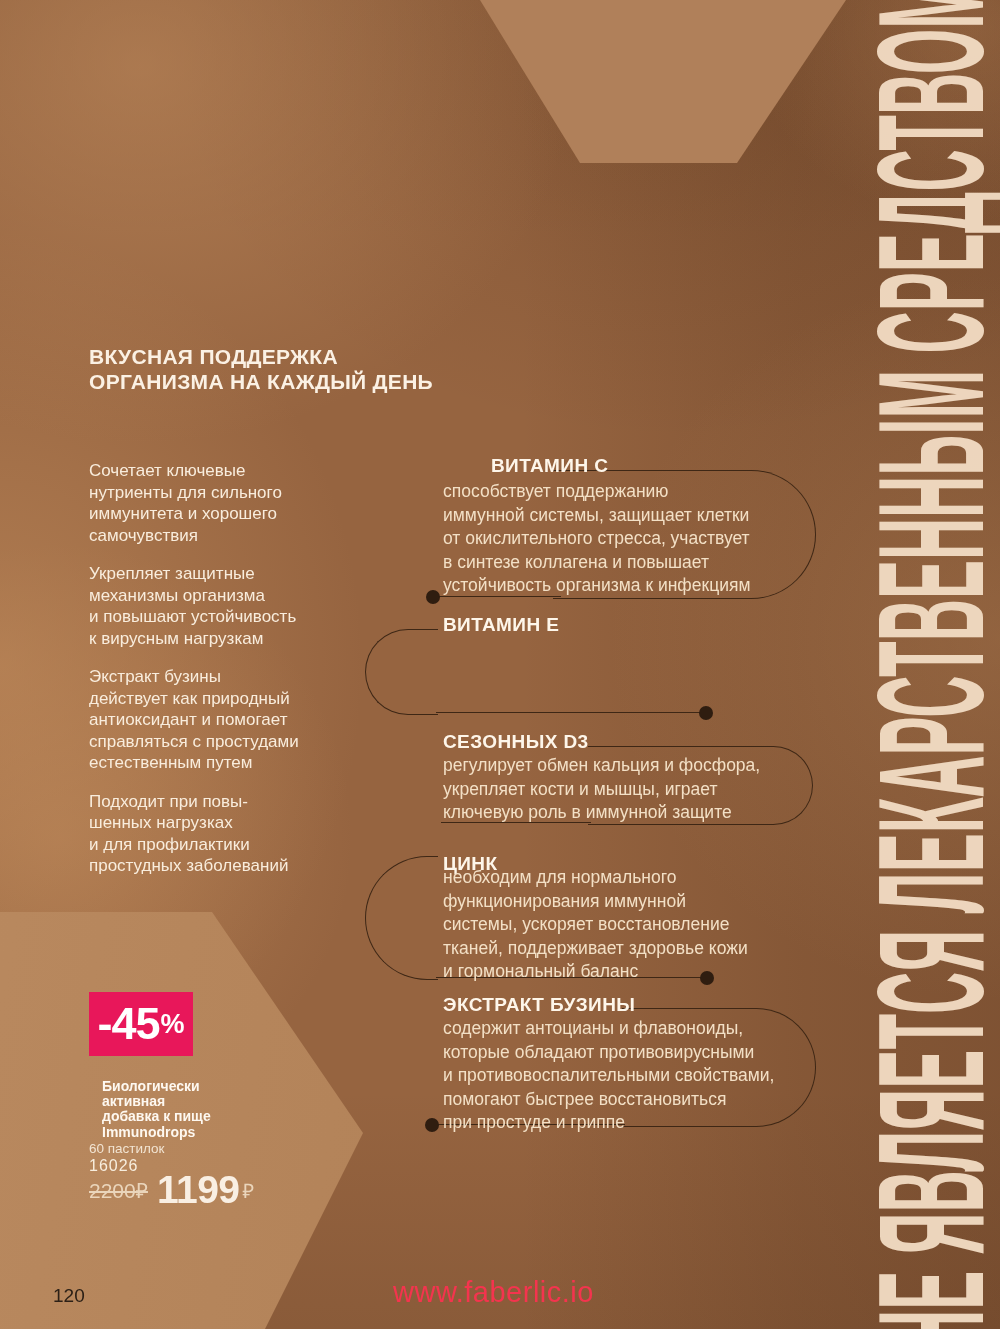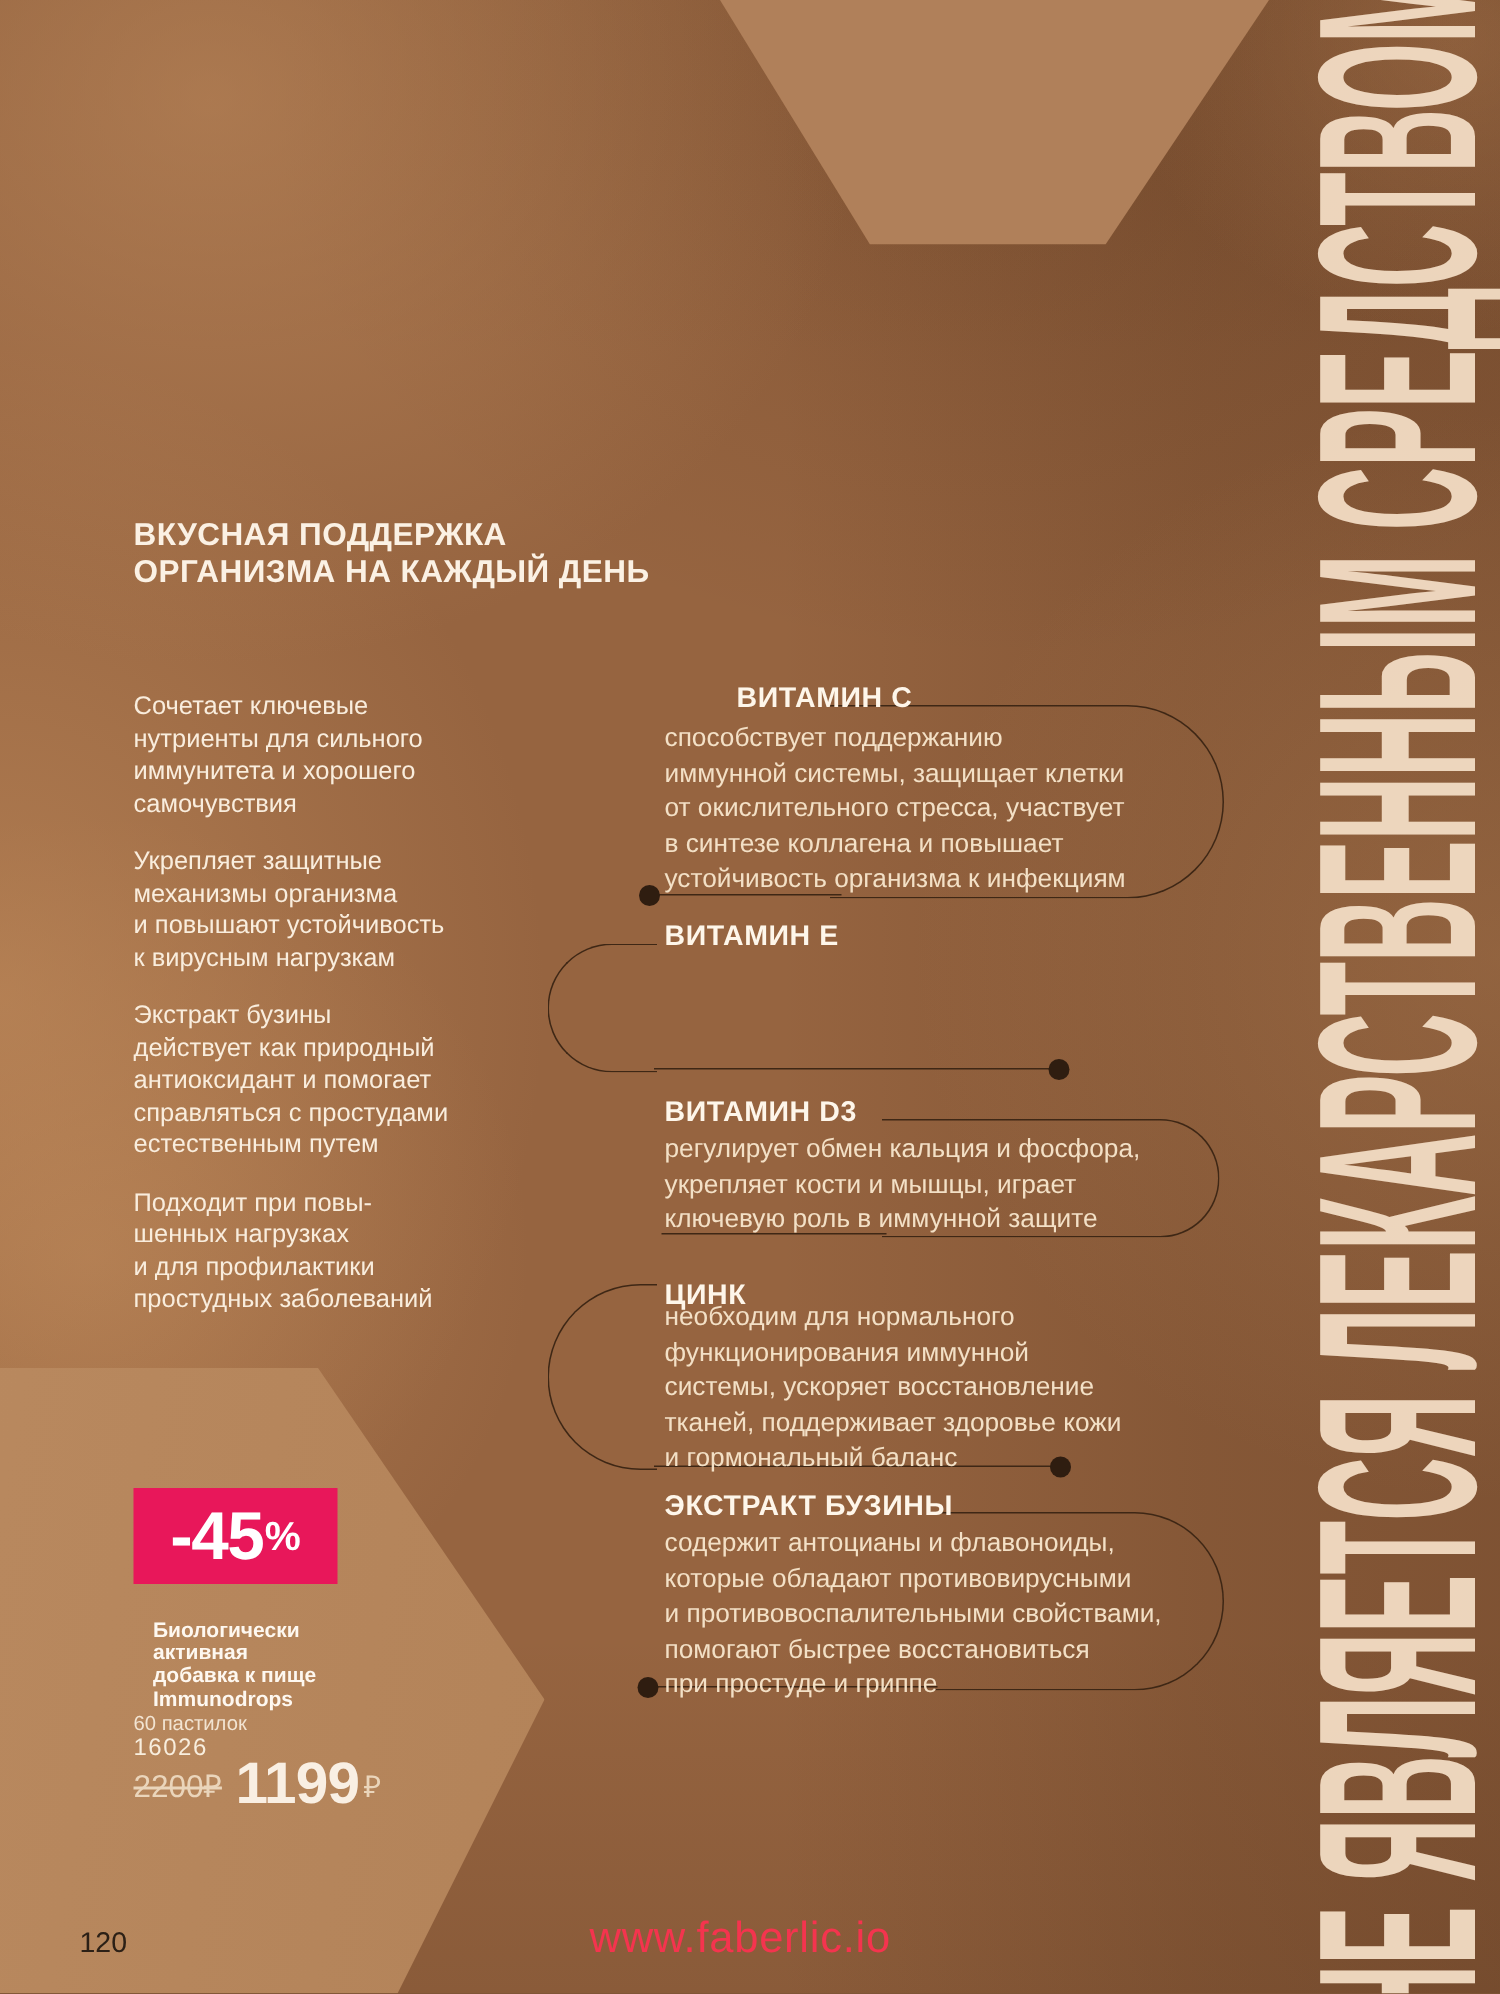--- a/index.html
+++ b/index.html
@@ -43,21 +43,21 @@
   .ing-name{color:#fef6ea;font-weight:700;font-size:19px;letter-spacing:.4px;white-space:nowrap;}
   .ing-desc{color:#f3e0c6;font-size:17.5px;line-height:23.5px;white-space:pre-line;width:380px;}
   
   .cap{position:absolute;border:1.6px solid #3e2715;pointer-events:none;}
   .cap-right{border-left:none;border-radius:0 999px 999px 0;}
   .cap-left{border-right:none;border-radius:999px 0 0 999px;}
   .tail{position:absolute;height:0;border-top:1.6px solid #3e2715;pointer-events:none;}
   .dot{position:absolute;width:14px;height:14px;border-radius:50%;background:#2f1d10;transform:translate(-50%,-50%);pointer-events:none;}
   
   #badge{
-    left:89px;top:992px;width:136px;height:64px;background:#e8175a;color:#ffffff;
+    left:89px;top:992px;width:104px;height:64px;background:#e8175a;color:#ffffff;
     display:flex;align-items:center;justify-content:center;font-weight:700;
   }
   #badge .big{font-size:45px;letter-spacing:-1px;}
   #badge .small{font-size:27px;margin-left:1px;}
   #product-name{left:89px;top:1079px;color:#fef8f0;font-weight:700;font-size:14px;line-height:15.2px;white-space:pre-line;margin-left:13px;}
   #product-qty{left:89px;top:1141px;color:#f2e4d2;font-size:13.5px;}
   #product-sku{left:89px;top:1157px;color:#f8eede;font-size:16px;letter-spacing:1px;}
   #price-row{left:89px;top:1168px;display:flex;align-items:center;}
   #old-price{font-size:21px;color:#ead5bb;text-decoration:line-through;}
   #new-price{font-size:39px;font-weight:700;color:#f9efe3;margin-left:9px;letter-spacing:-.5px;}
@@ -125,21 +125,21 @@
 
   <div class="abs ing-name" style="left:443px;top:455px;margin-left:48px;">ВИТАМИН C</div>
   <div class="abs ing-desc" style="left:443px;top:480px;">способствует поддержанию
 иммунной системы, защищает клетки
 от окислительного стресса, участвует
 в синтезе коллагена и повышает
 устойчивость организма к инфекциям</div>
 
   <div class="abs ing-name" style="left:443px;top:614px;">ВИТАМИН E</div>
 
-  <div class="abs ing-name" style="left:443px;top:731px;">ВИТАМИН D3</div>
+  <div class="abs ing-name" style="left:443px;top:731px;">СЕЗОННЫХ D3</div>
   <div class="abs ing-desc" style="left:443px;top:754px;">регулирует обмен кальция и фосфора,
 укрепляет кости и мышцы, играет
 ключевую роль в иммунной защите</div>
 
   <div class="abs ing-name" style="left:443px;top:842px;margin-top:11px;">ЦИНК</div>
   <div class="abs ing-desc" style="left:443px;top:866px;">необходим для нормального
 функционирования иммунной
 системы, ускоряет восстановление
 тканей, поддерживает здоровье кожи
 и гормональный баланс</div>

